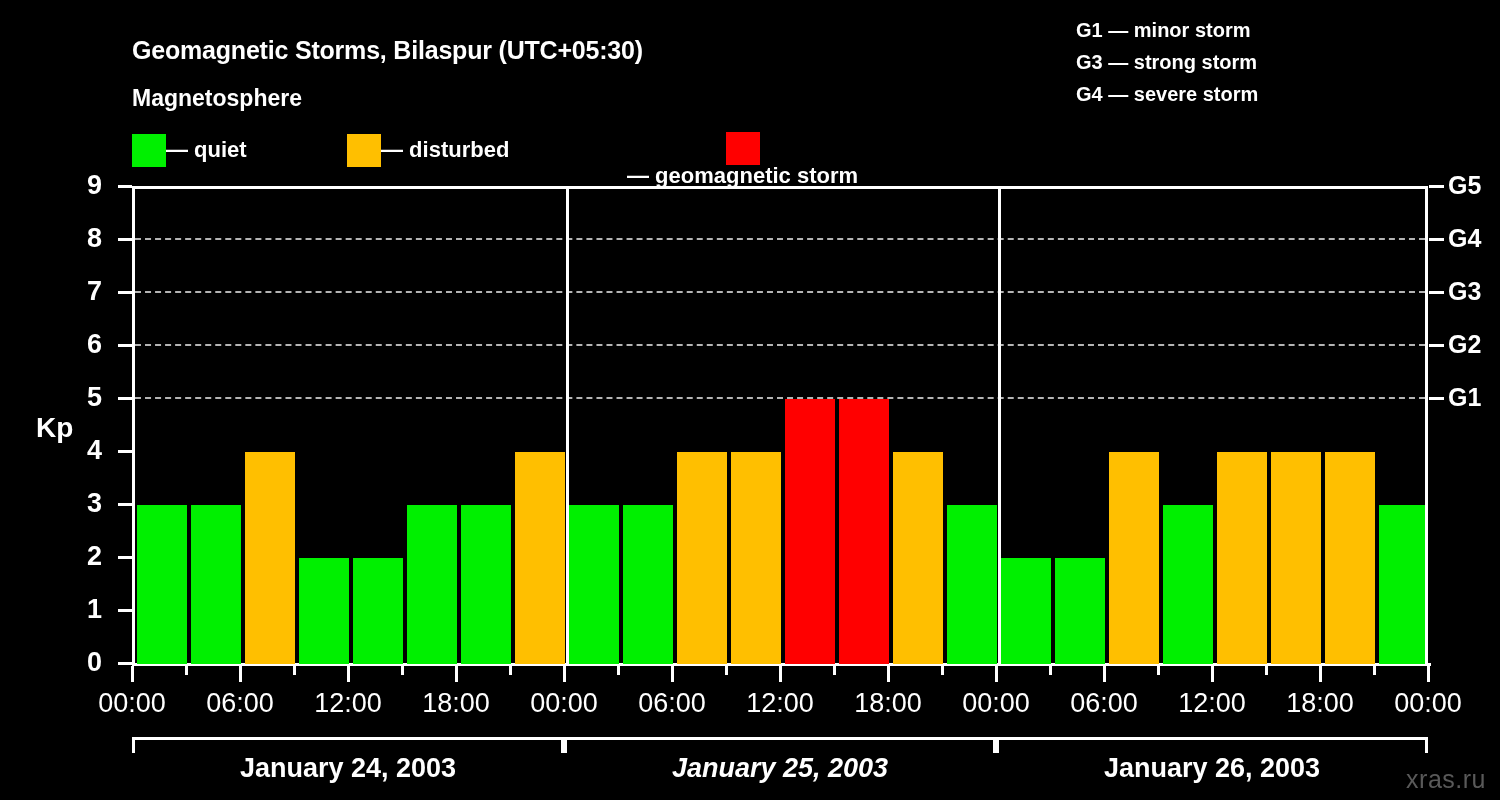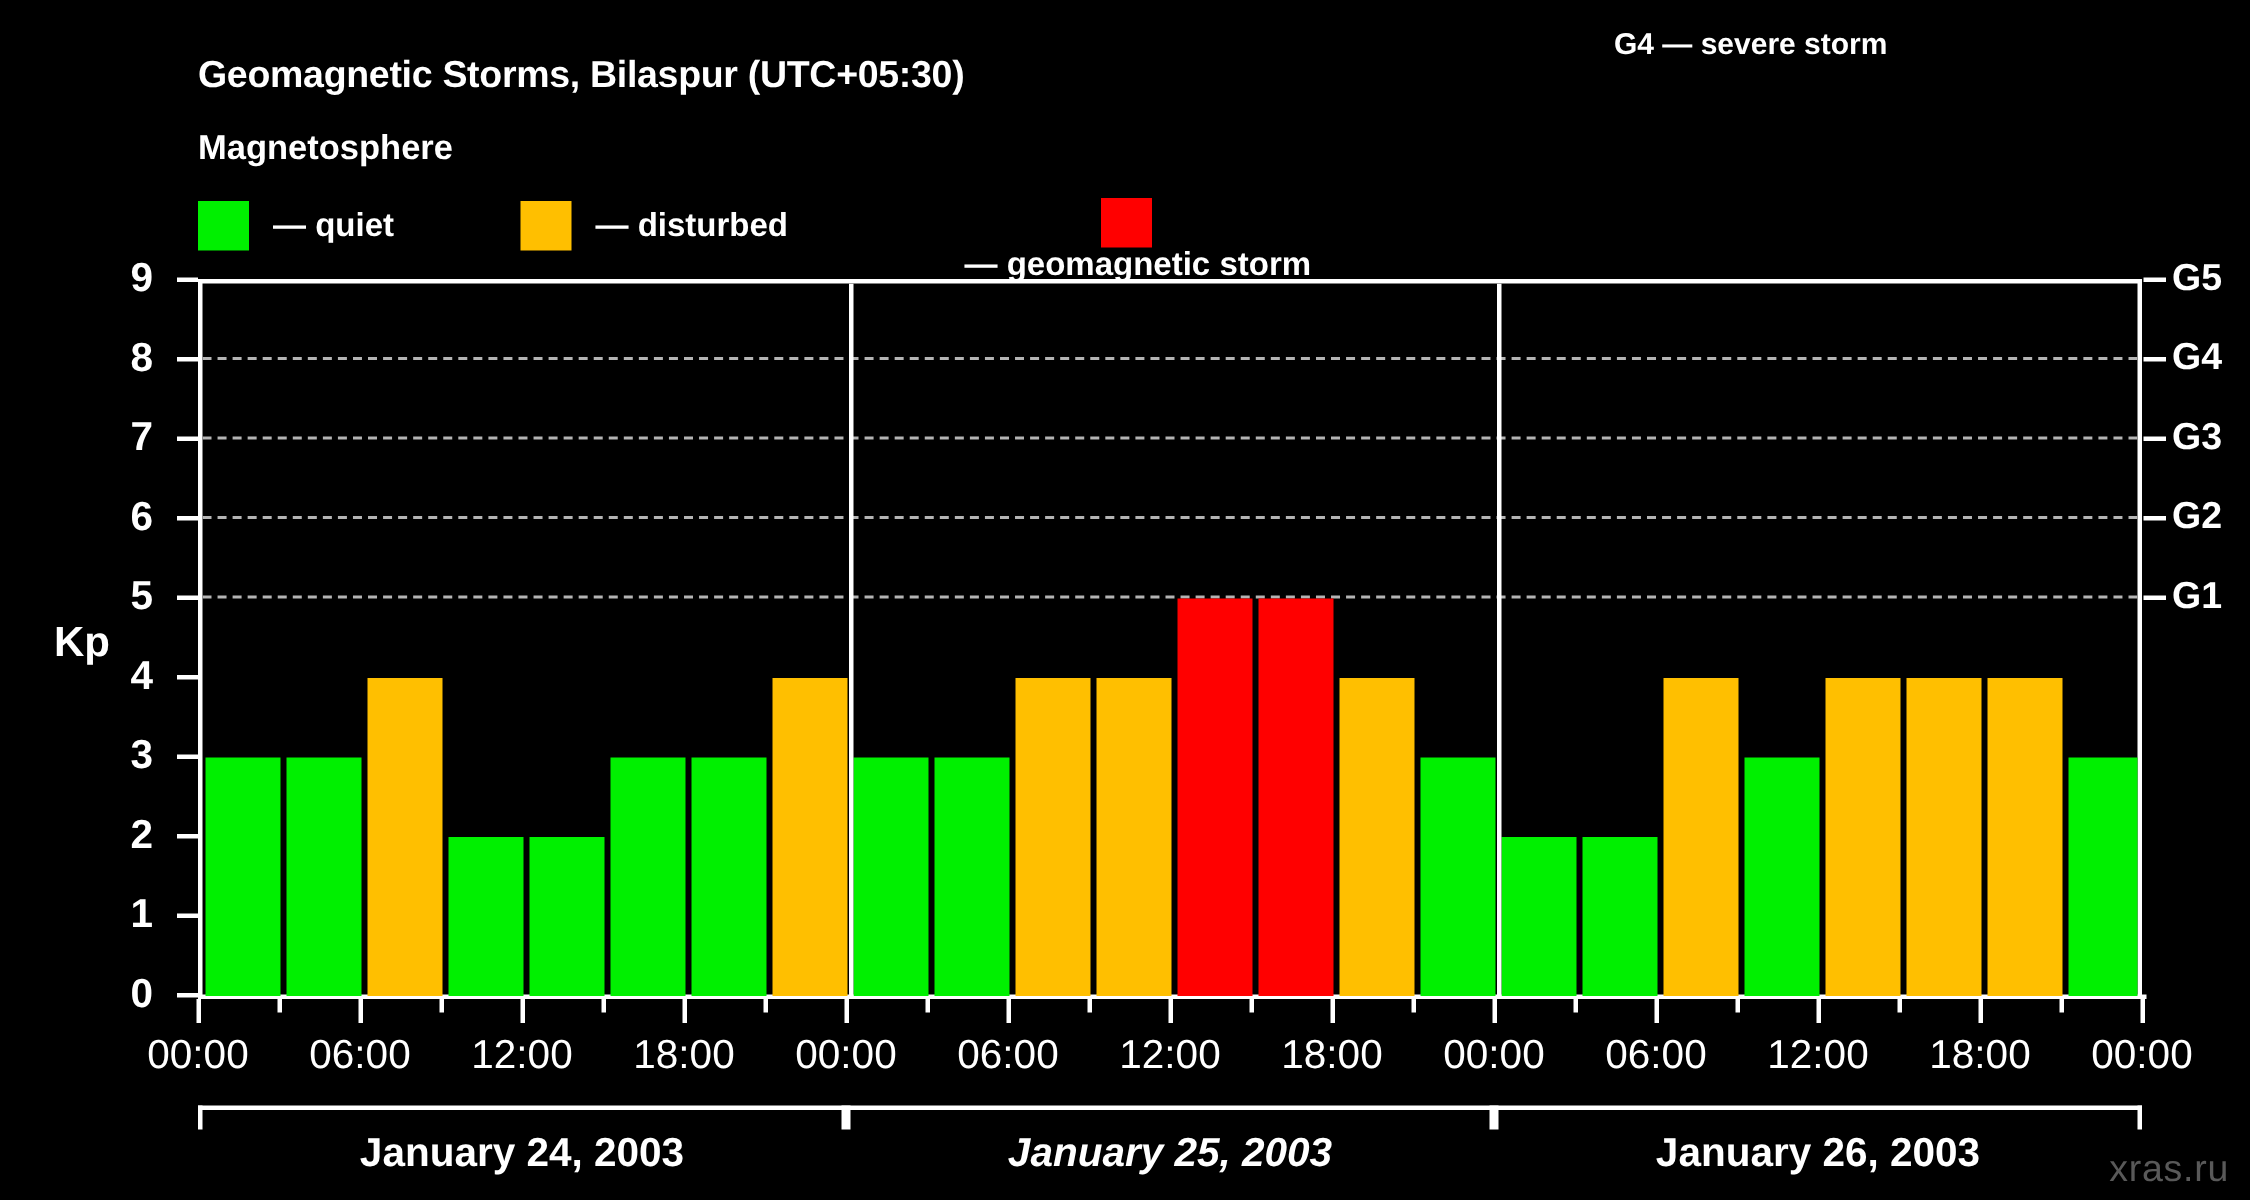--- a/index.html
+++ b/index.html
@@ -54,21 +54,20 @@
   }
   .legend-swatch {
     width: 34px;
     height: 33px;
     display: inline-block;
     flex: 0 0 auto;
   }
   .legend-text {
     font-size: 22px;
     font-weight: bold;
-    margin-left: 16px;
     line-height: 1;
   }
 
   
   #g-legend {
     position: absolute;
     left: 1076px;
     top: 14px;
     width: 300px;
   }
@@ -233,20 +232,22 @@
         <span class="legend-swatch" style="background: rgb(255, 191, 0);"></span>
         <span class="legend-text">— disturbed</span>
       </div>
       <div class="legend-entry" style="left: 495px; flex-direction: column;">
         <span class="legend-swatch" style="background: rgb(255, 0, 0);"></span>
         <span class="legend-text">— geomagnetic storm</span>
       </div>
     </div>
 
   <div id="g-legend">
+      <div class="g-legend-row">G1 — minor storm</div>
+      <div class="g-legend-row">G3 — strong storm</div>
       <div class="g-legend-row">G4 — severe storm</div>
     </div>
 
   <div id="plot-frame">
     <div id="plot-inner">
         <div class="gridline" style="bottom: 265px;"></div>
         <div class="gridline" style="bottom: 318px;"></div>
         <div class="gridline" style="bottom: 371px;"></div>
         <div class="gridline" style="bottom: 424px;"></div>
         <div class="bar" title="Jan 24 00-03 · Kp 3" style="left: 1.75px; width: 50.5px; height: 159px; background: rgb(0, 240, 0);"></div>

